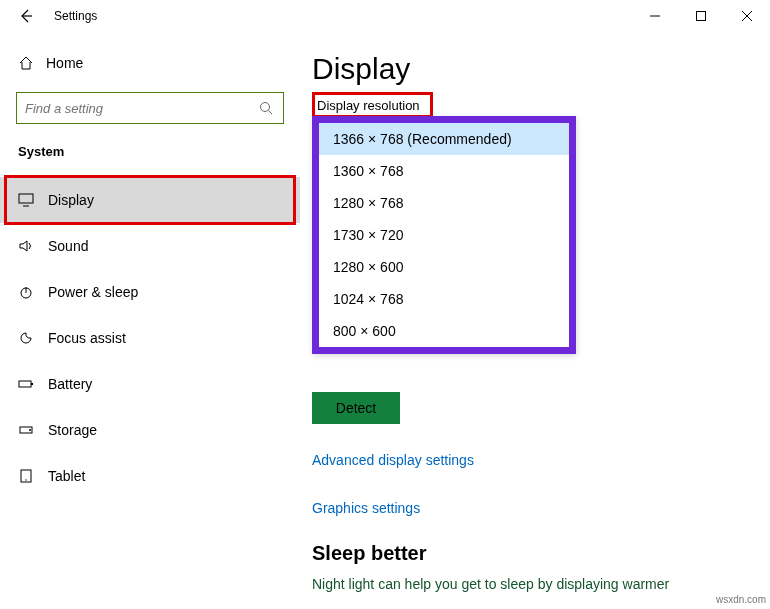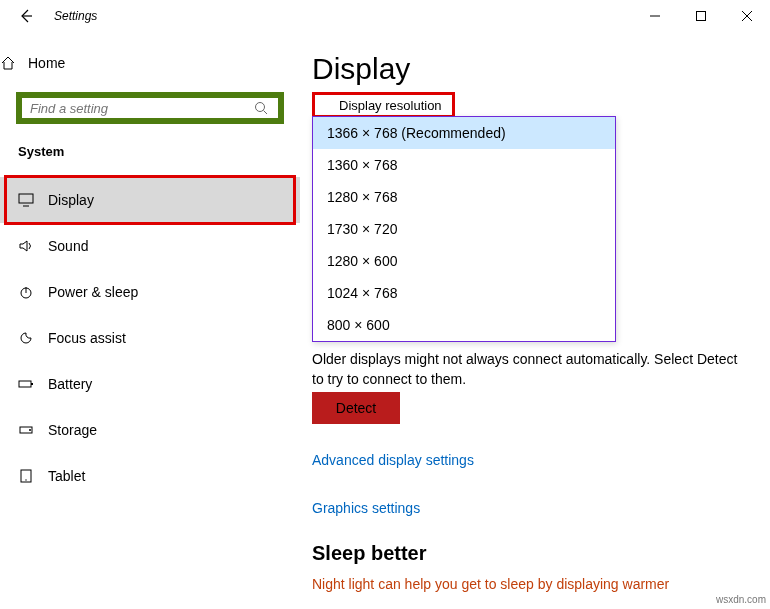--- a/index.html
+++ b/index.html
@@ -1,51 +1,51 @@
 <!DOCTYPE html>
 <html><head>
 <meta charset="utf-8">
 <style>
   * { box-sizing: border-box; margin: 0; padding: 0; font-family: "Segoe UI", -apple-system, sans-serif; }
   body { width: 770px; height: 609px; background: #fff; overflow: hidden; position: relative; color: #000; }
-  .titlebar { height: 32px; display: flex; align-items: center; font-style: italic; }
+  .titlebar { height: 32px; display: flex; align-items: center; }
   .titlebar .left { display: flex; align-items: center; padding-left: 6px; }
   .titlebar .icon-btn { width: 40px; height: 32px; display: flex; align-items: center; justify-content: center; }
   .titlebar .app-title { font-size: 12px; margin-left: 8px; }
   .titlebar .spacer { flex: 1; }
   .winbtn { width: 46px; height: 32px; display: flex; align-items: center; justify-content: center; }
   .content { display: flex; height: calc(100% - 32px); }
   .sidebar { width: 300px; padding-top: 10px; }
-  .home-row { display: flex; align-items: center; height: 42px; cursor: default; }
+  .home-row { display: flex; align-items: center; height: 42px; padding-left: 18px; cursor: default; }
   .home-row .icon { width: 28px; display: flex; align-items: center; }
   .home-row .label { font-size: 14px; }
   .search-wrap { padding: 8px 16px 10px 16px; }
-  .search { display: flex; align-items: center; border: 6px solid #4d7c0f; height: 32px; padding: 0 8px; }
+  .search { display: flex; align-items: center; border: 1px solid #4d7c0f; height: 32px; padding: 0 8px; }
   .search input { flex: 1; border: none; outline: none; font-size: 13px; background: transparent; font-style: italic; color: #666; }
   .search .sicon { width: 16px; }
   .group-title { font-size: 13px; font-weight: 600; padding: 10px 18px 18px 18px; }
   .nav-item { display: flex; align-items: center; height: 46px; padding-left: 18px; cursor: default; }
   .nav-item .icon { width: 30px; display: flex; align-items: center; }
   .nav-item .label { font-size: 14px; }
   .nav-item.display { background: #d9d9d9; }
   .highlight-display { position: relative; }
   .highlight-display::after { content:""; position:absolute; left:4px; right:4px; top:-2px; bottom:-2px; border:3px solid #d00; pointer-events:none; }
   .main { flex: 1; padding: 20px 28px 0 12px; position: relative; }
   .h1 { font-size: 30px; font-weight: 400; margin-bottom: 6px; }
   .reslabel-wrap { display:inline-block; border:3px solid #d00; padding:1px 10px 1px 2px; margin-bottom:2px; }
-  .reslabel { font-size: 13px; margin-left: 22px; }
-  .dropdown { width: 304px; border: 1px solid #6d28d9; background:#fff; position:absolute; left:12px; top:84px; box-shadow: 1px 2px 6px rgba(0,0,0,0.15); }
+  .reslabel { font-size: 13px; }
+  .dropdown { width: 264px; border: 7px solid #6d28d9; background:#fff; position:absolute; left:12px; top:84px; box-shadow: 1px 2px 6px rgba(0,0,0,0.15); }
   .dropdown .opt { height: 32px; display:flex; align-items:center; padding-left:14px; font-size:14px; cursor:default; }
   .dropdown .opt.selected { background:#cce8ff; }
   .undertext { position:absolute; top:318px; left:12px; right:30px; font-size:14px; line-height:1.4; color:#000; }
-  .detect-btn { position:absolute; top:360px; left:12px; width:88px; height:32px; background:#b91c1c; border:none; font-size:14px; display:flex; align-items:center; justify-content:center; cursor:default; }
+  .detect-btn { position:absolute; top:360px; left:12px; width:88px; height:32px; background:#15803d; border:none; font-size:14px; display:flex; align-items:center; justify-content:center; cursor:default; }
   .link1 { position:absolute; top:420px; left:12px; color:#0067c0; font-size:14px; cursor:default; }
   .link2 { position:absolute; top:468px; left:12px; color:#0067c0; font-size:14px; cursor:default;text-align:right; }
   .h2 { position:absolute; top:510px; left:12px; font-size:20px; font-weight:600; }
-  .cutoff { position:absolute; top:544px; left:12px; right:19px; font-size:14px; color:#c2410c; white-space:nowrap; overflow:hidden; }
+  .cutoff { position:absolute; top:544px; left:12px; right:19px; font-size:14px; color:#14532d; white-space:nowrap; overflow:hidden; }
   .watermark { position:absolute; right:4px; bottom:4px; font-size:10px; color:#777; }
   svg { display:block; }
 </style>
 </head>
 <body>
 
 <div class="titlebar">
   <div class="left">
     <div class="icon-btn">
       <svg width="16" height="16" viewBox="0 0 16 16">
@@ -172,21 +172,20 @@
     <div class="dropdown">
       <div class="opt selected">1366 × 768 (Recommended)</div>
       <div class="opt">1360 × 768</div>
       <div class="opt">1280 × 768</div>
       <div class="opt">1730 × 720</div>
       <div class="opt">1280 × 600</div>
       <div class="opt">1024 × 768</div>
       <div class="opt">800 × 600</div>
     </div>
 
-    <div class="undertext">Older displays might not always connect automatically. Select Detect to try to connect to them.</div>
     <button class="detect-btn">Detect</button>
     <div class="link1">Advanced display settings</div>
     <div class="link2">Graphics settings</div>
     <div class="h2">Sleep better</div>
     <div class="cutoff">Night light can help you get to sleep by displaying warmer</div>
   </div>
 </div>
 
 <div class="watermark">wsxdn.com</div>
 

